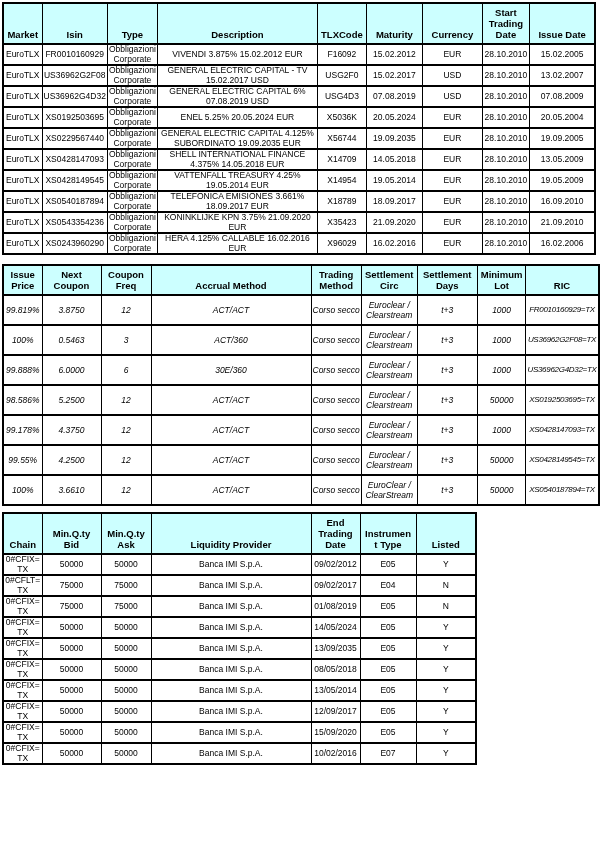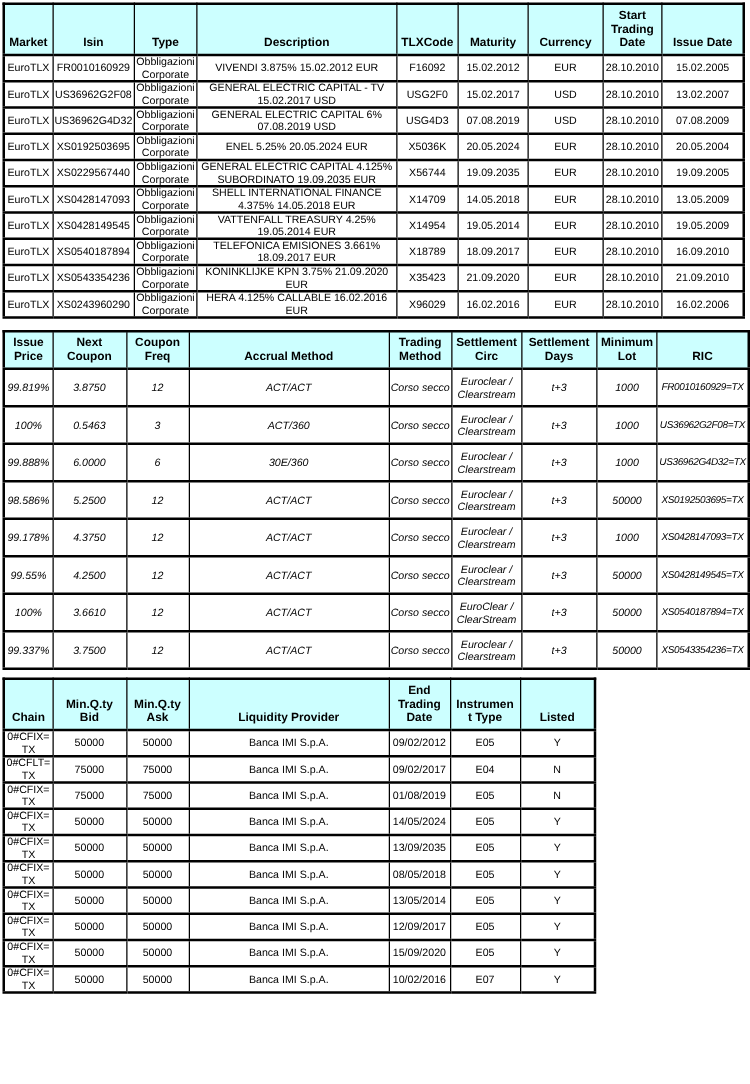--- a/index.html
+++ b/index.html
@@ -278,31 +278,20 @@
         <td class="nowrap">100%</td>
         <td class="nowrap">3.6610</td>
         <td class="nowrap">12</td>
         <td class="nowrap">ACT/ACT</td>
         <td class="nowrap">Corso secco</td>
         <td class="wrap">EuroClear / ClearStream</td>
         <td class="nowrap">t+3</td>
         <td class="nowrap">50000</td>
         <td class="nowrap tight">XS0540187894=TX</td>
       </tr>
-      <tr>
-        <td class="nowrap">99.337%</td>
-        <td class="nowrap">3.7500</td>
-        <td class="nowrap">12</td>
-        <td class="nowrap">ACT/ACT</td>
-        <td class="nowrap">Corso secco</td>
-        <td class="wrap">Euroclear / Clearstream</td>
-        <td class="nowrap">t+3</td>
-        <td class="nowrap">50000</td>
-        <td class="nowrap tight">XS0543354236=TX</td>
-      </tr>
     </tbody>
 </table>
 
 <table id="t3">
     <colgroup>
       <col style="width: 39px;">
       <col style="width: 59px;">
       <col style="width: 50px;">
       <col style="width: 160px;">
       <col style="width: 49px;">

